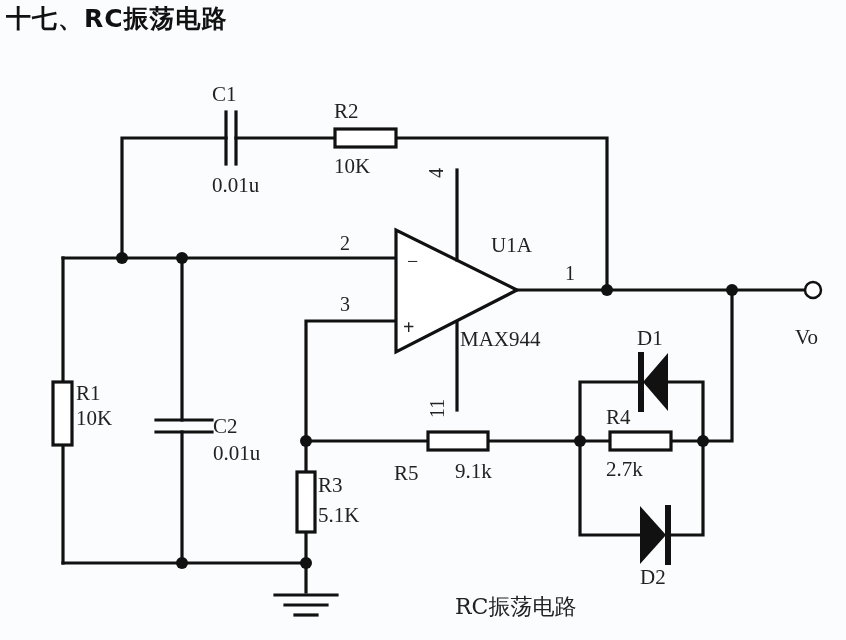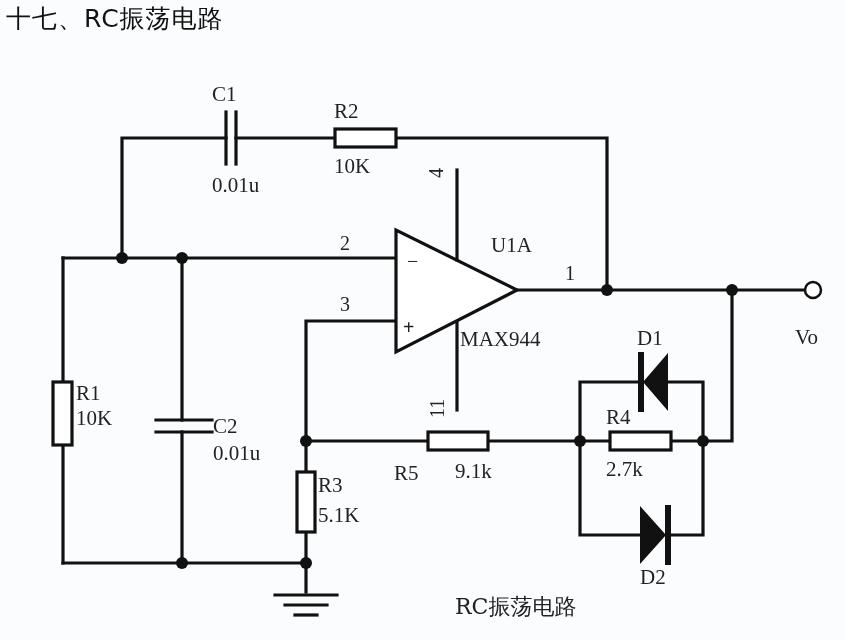--- a/index.html
+++ b/index.html
@@ -1,17 +1,17 @@
 <!DOCTYPE html>
 <html><head>
 <meta charset="utf-8">
 <style>
   html, body { margin:0; padding:0; background:#fbfcfd; }
   #root { position:relative; width:846px; height:640px; overflow:hidden; background:#fbfcfd; }
-  .title { position:absolute; left:6px; top:2px; font-family:"DejaVu Sans", sans-serif; font-weight:normal; font-size:25px; color:#111; letter-spacing:1px; }
+  .title { position:absolute; left:6px; top:2px; font-family:"DejaVu Sans", sans-serif; font-weight:bold; font-size:25px; color:#111; letter-spacing:1px; }
   svg { position:absolute; left:0; top:0; }
   .lbl { font-family:"Liberation Serif", serif; font-size:21px; fill:#222; }
   .pin { font-family:"Liberation Serif", serif; font-size:20px; fill:#222; }
   .cap { font-family:"DejaVu Serif", serif; font-size:22px; fill:#222; }
   .w { stroke:#111; stroke-width:3.2; fill:none; stroke-linecap:square; }
   .box { stroke:#111; stroke-width:3.2; fill:#fff; }
   .dot { fill:#111; }
 </style>
 </head>
 <body>

